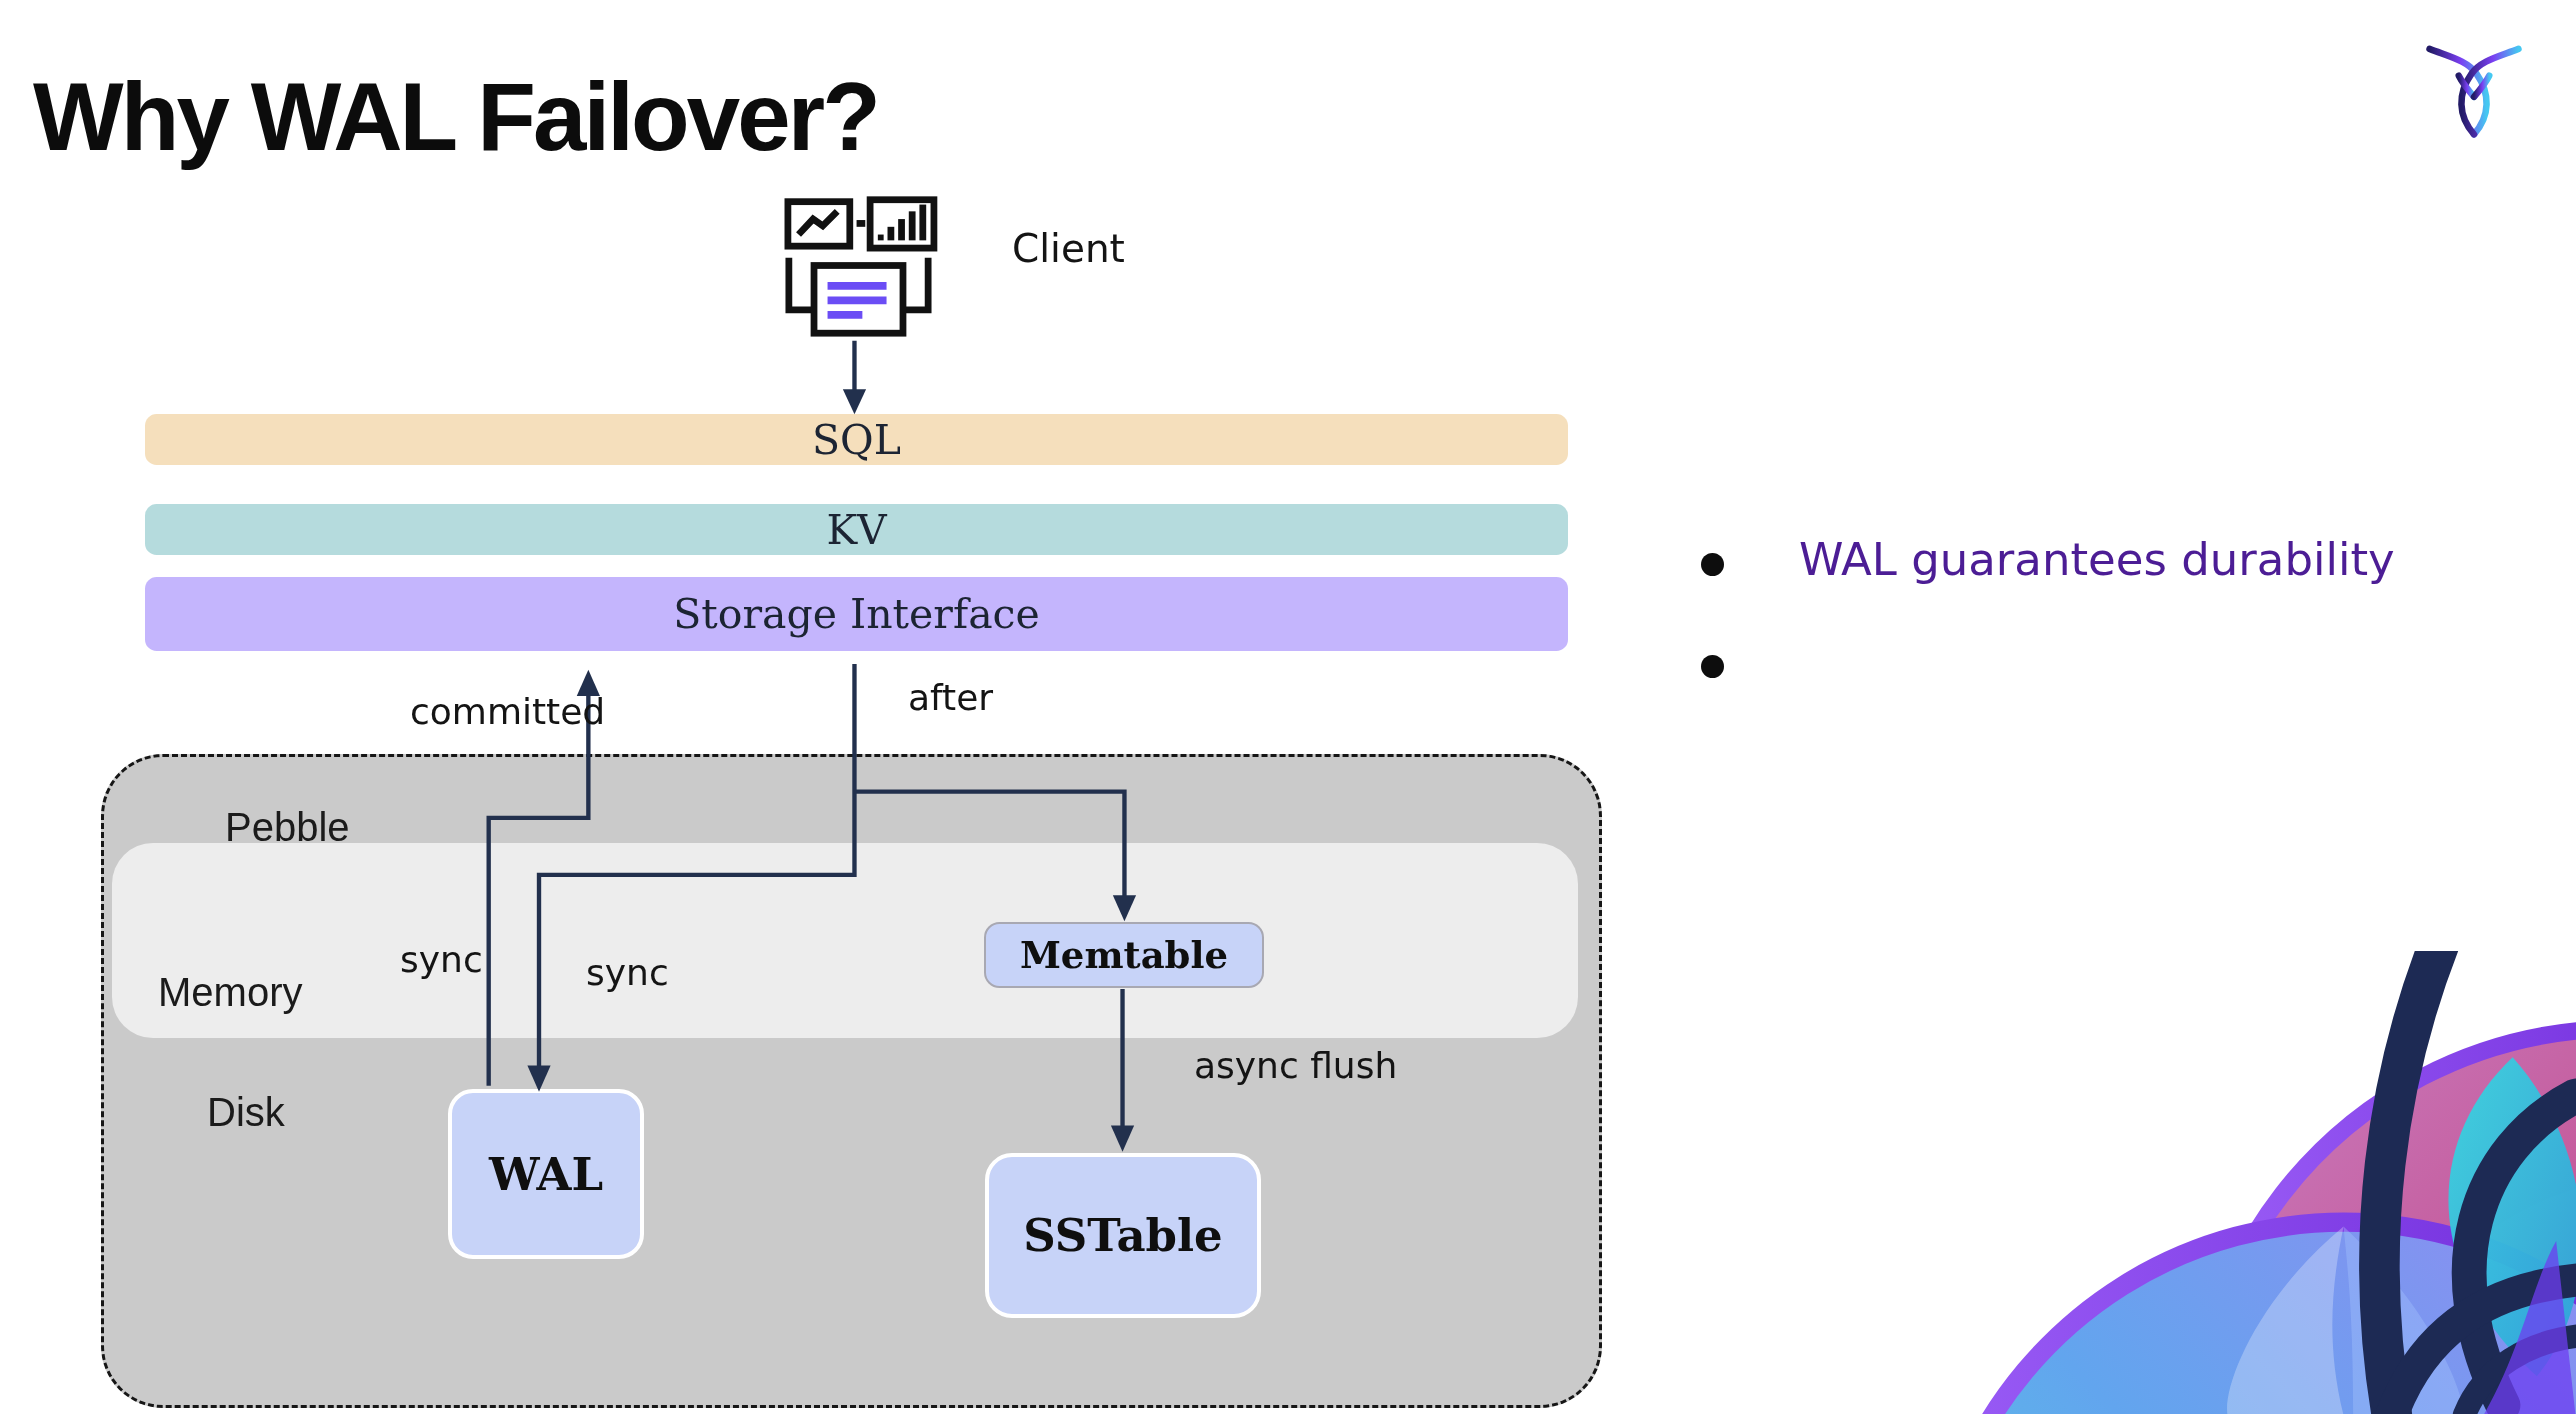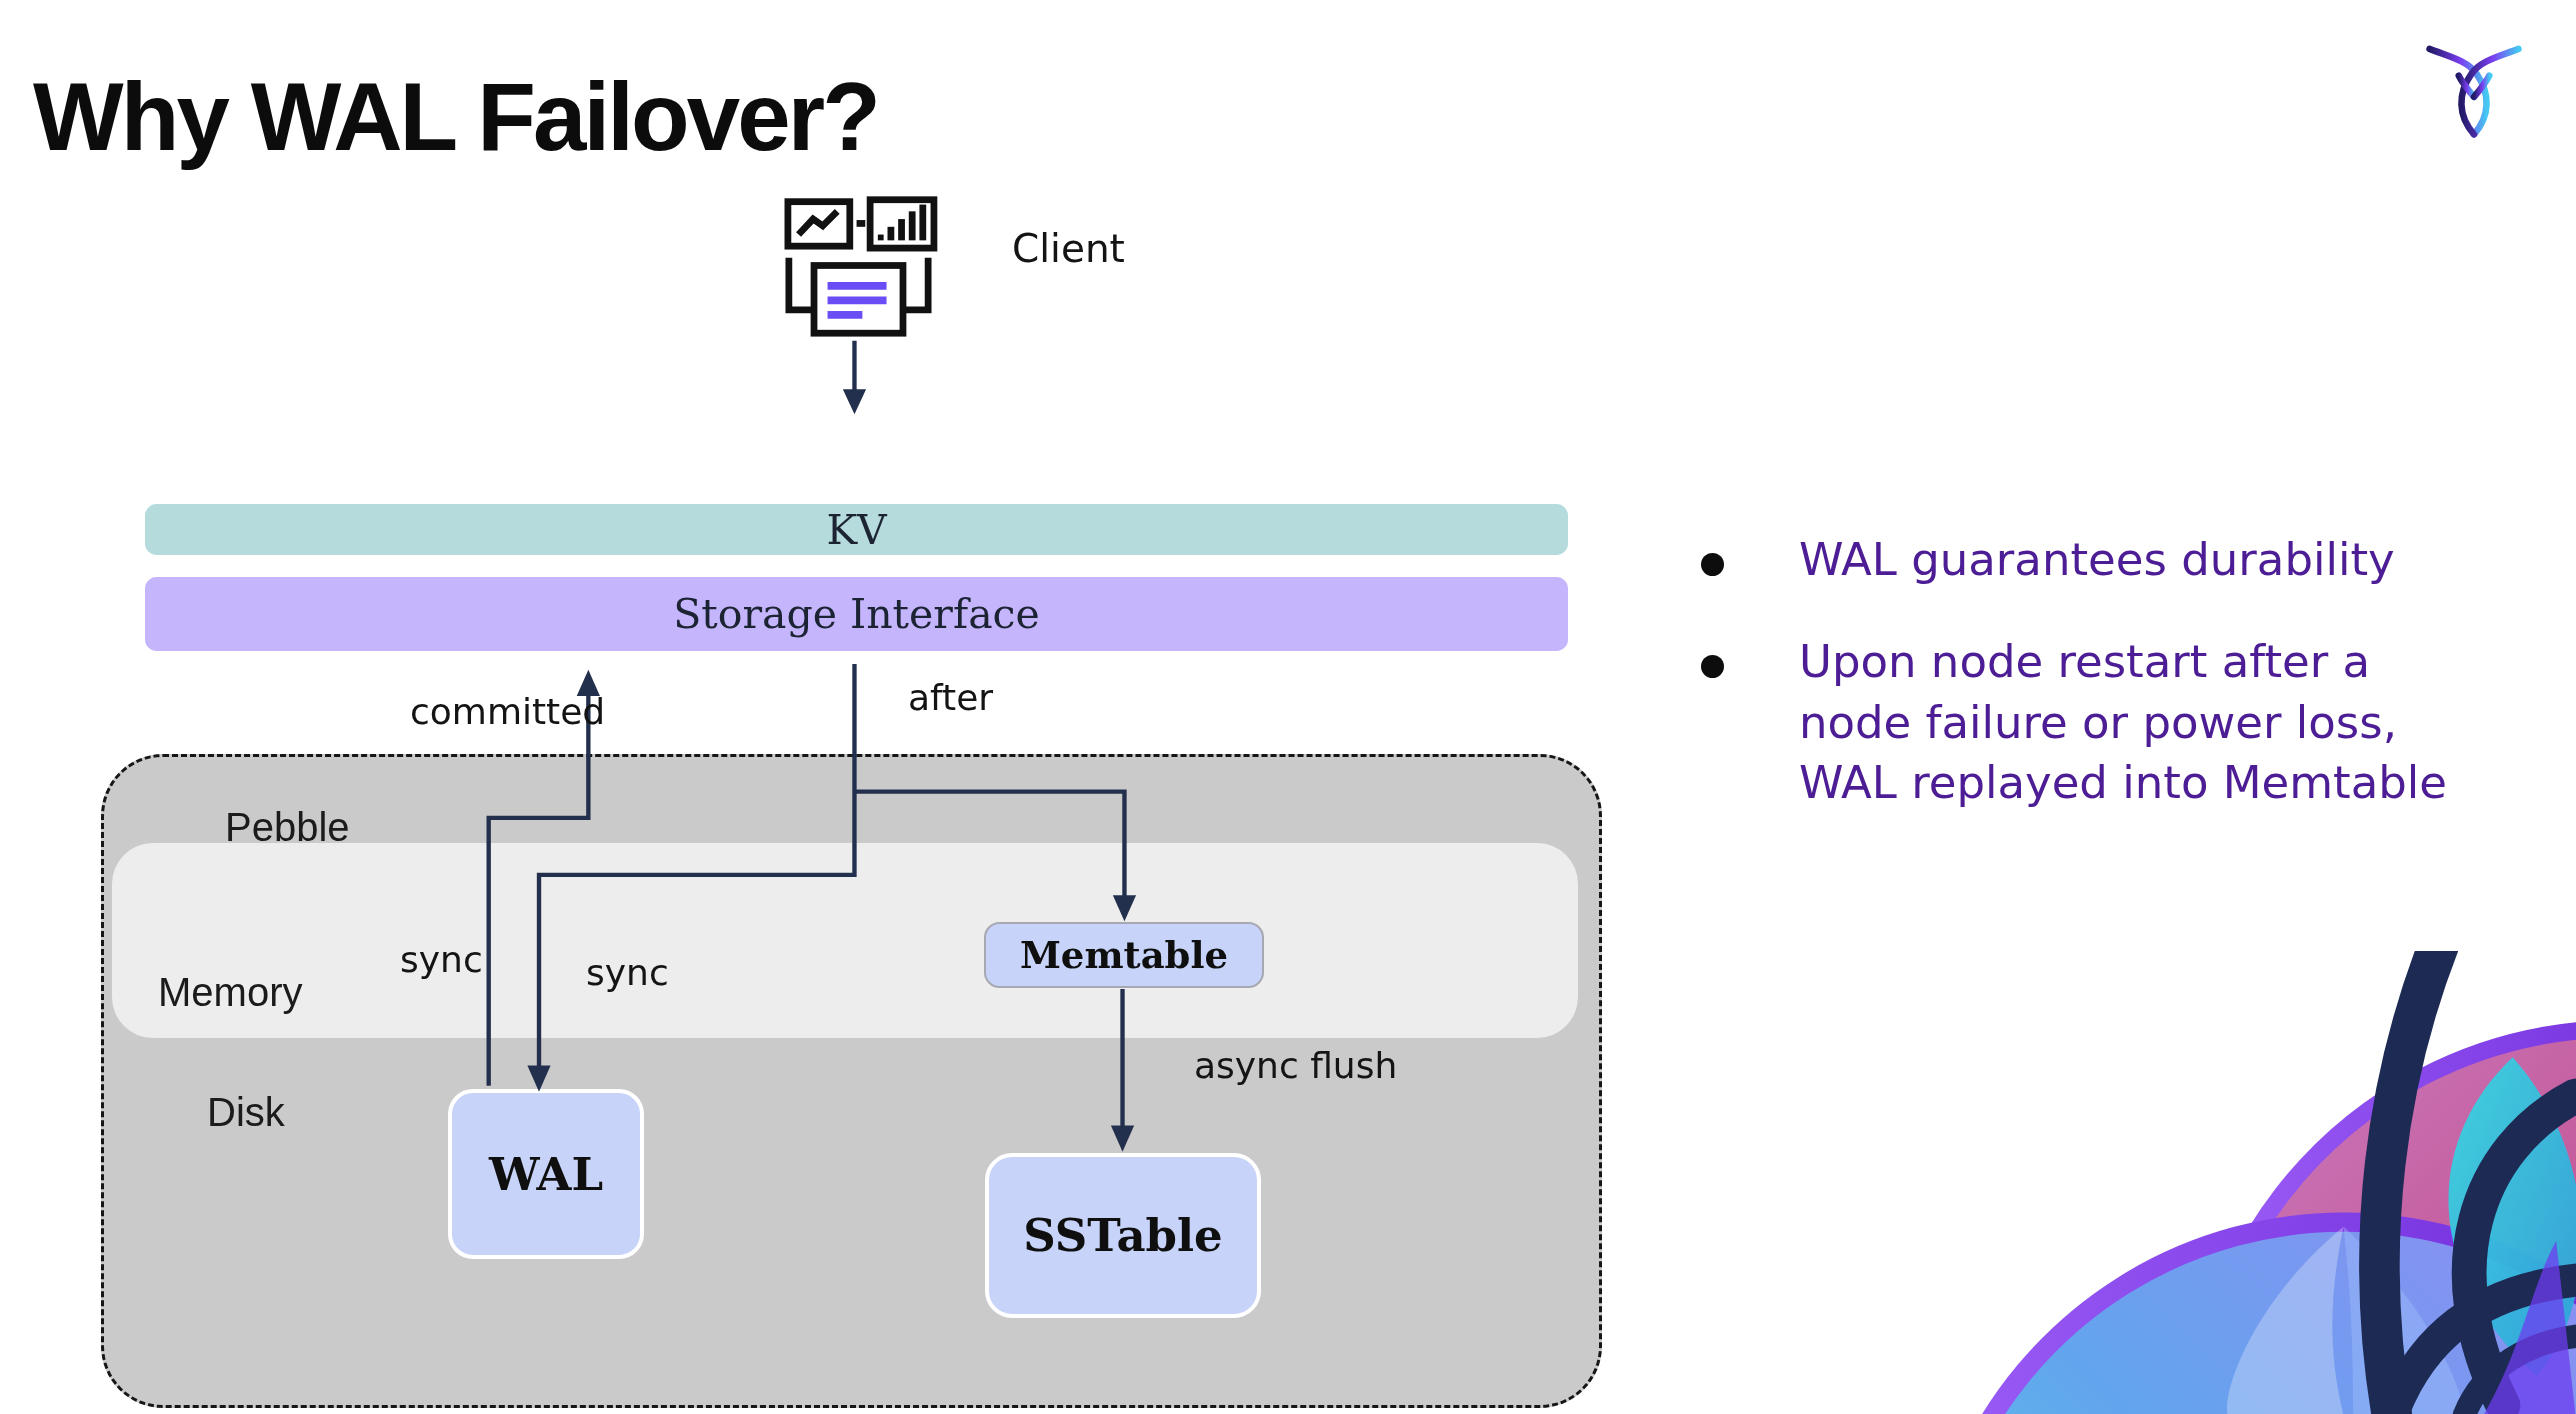--- a/index.html
+++ b/index.html
@@ -99,20 +99,23 @@
       <rect x="38" y="76" width="92" height="70" fill="#ffffff"></rect>
     </g>
     <g stroke="#6b4df5" stroke-width="8">
       <line x1="52" y1="97" x2="113" y2="97"></line>
       <line x1="52" y1="112" x2="113" y2="112"></line>
       <line x1="52" y1="127" x2="88" y2="127"></line>
     </g>
   </svg>
   <div class="abs edge lbl-client">Client</div>
 
+  <div class="abs bar bar-sql">
+    <span>SQL</span>
+  </div>
   <div class="abs bar bar-kv">
     <span>KV</span>
   </div>
   <div class="abs bar bar-storage">
     <span>Storage Interface</span>
   </div>
 
   <div class="abs pebble"></div>
   <div class="abs memband"></div>
   <div class="abs serifLabel lbl-pebble">Pebble</div>
@@ -157,21 +160,20 @@
   <div class="abs edge lbl-sync2">sync</div>
   <div class="abs edge lbl-async">async flush</div>
 
   <div class="abs bullets">
     <div class="bullet">
       <div class="dot"></div>
       <div class="btxt">WAL guarantees durability</div>
     </div>
     <div class="bullet">
       <div class="dot"></div>
-      <div class="btxt">Upon node restart after a node failure or power loss, WAL replayed into Memtable</div>
     </div>
   </div>
 
   <svg class="abs artwork" width="639" height="464" viewBox="0 0 660 480">
     <defs>
       <linearGradient id="agPink" x1="0" y1="0" x2="1" y2="1">
         <stop offset="0" stop-color="#c97fc2"></stop>
         <stop offset="0.55" stop-color="#c2417f"></stop>
         <stop offset="1" stop-color="#a93a8f"></stop>
       </linearGradient>

